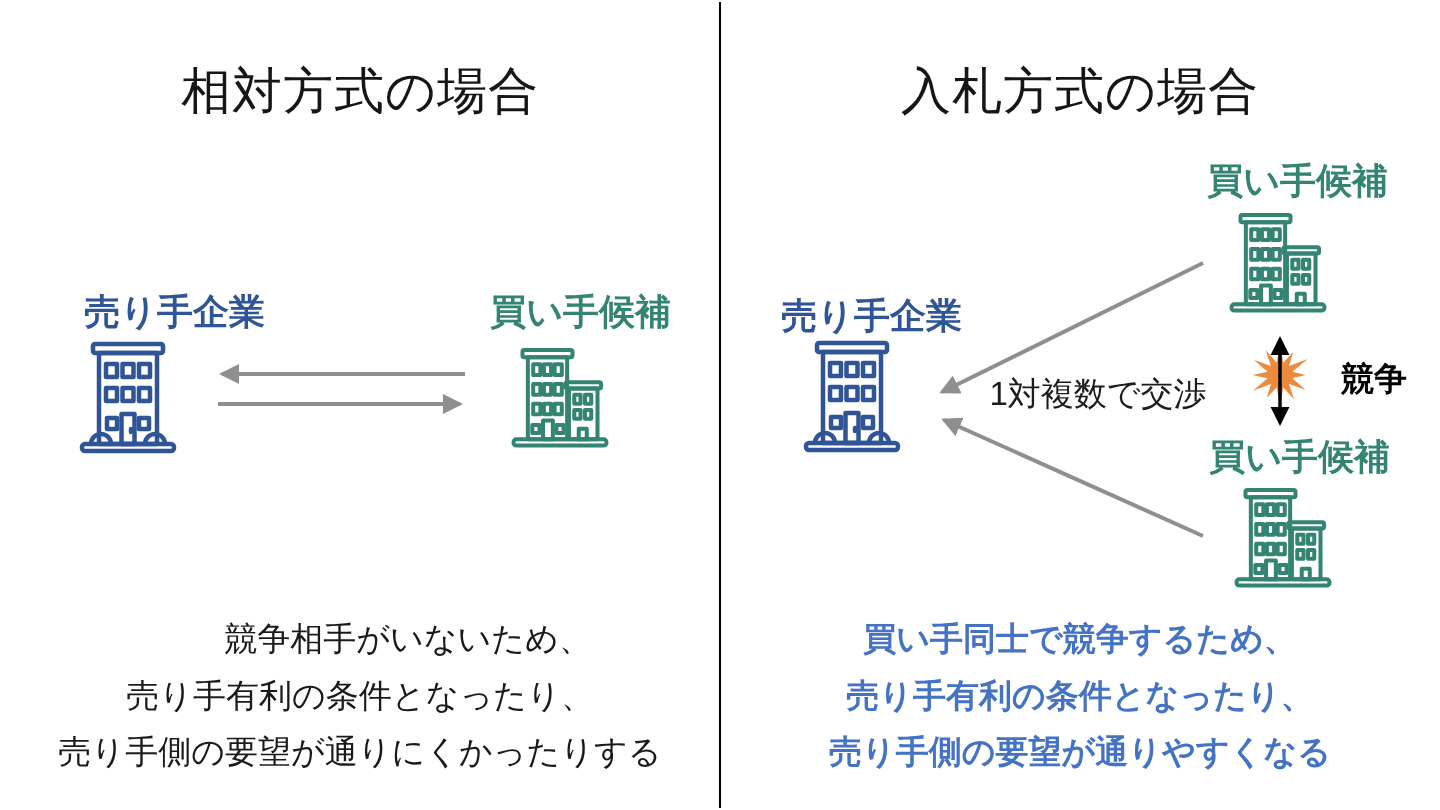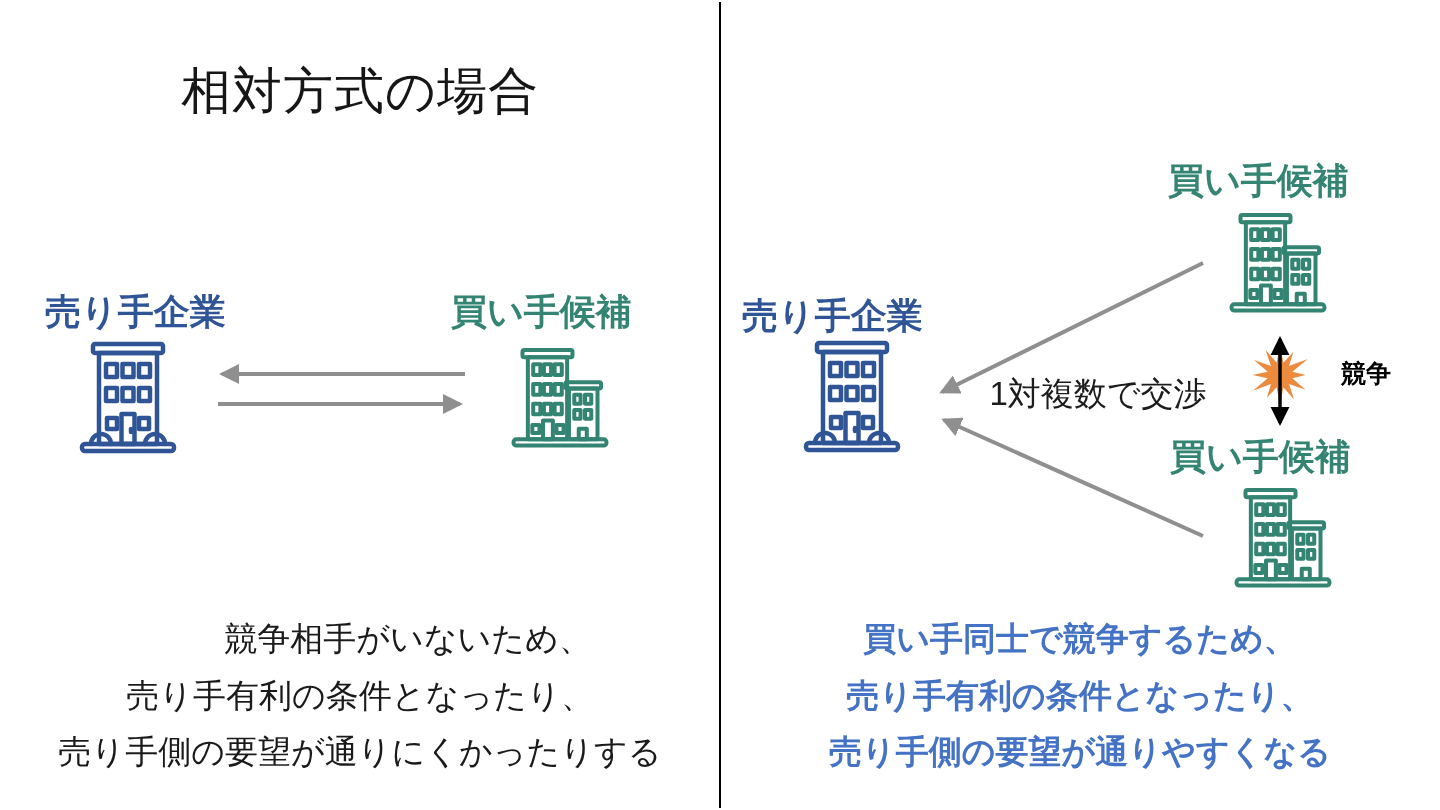--- a/index.html
+++ b/index.html
@@ -25,37 +25,37 @@
     text-align: center;
     font-size: 50px;
     font-weight: 500;
     color: #161616;
     letter-spacing: 1px;
     white-space: nowrap;
   }
   .entity-label {
     position: absolute;
     width: 220px;
-    text-align: left;
+    text-align: right;
     font-size: 36px;
     font-weight: 700;
     white-space: nowrap;
   }
   .entity-label.blue  { color: var(--seller-blue); }
   .entity-label.green { color: var(--buyer-green); }
   .caption {
     position: absolute;
     text-align: center;
     font-size: 33px;
     color: #1c1c1c;
     white-space: nowrap;
   }
   .competition-label {
     position: absolute;
-    font-size: 25px;
+    font-size: 33px;
     font-weight: 700;
     color: #000000;
     white-space: nowrap;
   }
   .note-line {
     position: absolute;
     width: 720px;
     text-align: center;
     font-size: 33px;
     color: #1a1a1a;
@@ -167,20 +167,21 @@
   <svg class="icon-svg bld green" style="left:510px; top:340px;" width="100" height="113">
     <use href="#sym-buyer-building"></use>
   </svg>
 
 
   <div class="note-line" style="left:0; top:617px;padding-left:48px;">競争相手がいないため、</div>
   <div class="note-line" style="left:0; top:674px;">売り手有利の条件となったり、</div>
   <div class="note-line" style="left:0; top:730px;">売り手側の要望が通りにくかったりする</div>
 
   
+  <div class="title" style="left:720px;">入札方式の場合</div>
 
   <div class="entity-label green" style="left:1168px; top:157px;">買い手候補</div>
   <svg class="icon-svg bld green" style="left:1228px; top:205px;" width="100" height="113">
     <use href="#sym-buyer-building"></use>
   </svg>
 
   <div class="entity-label blue" style="left:742px; top:292px;">売り手企業</div>
   <svg class="icon-svg bld blue" style="left:802px; top:337px;" width="100" height="116">
     <use href="#sym-seller-building"></use>
   </svg>

